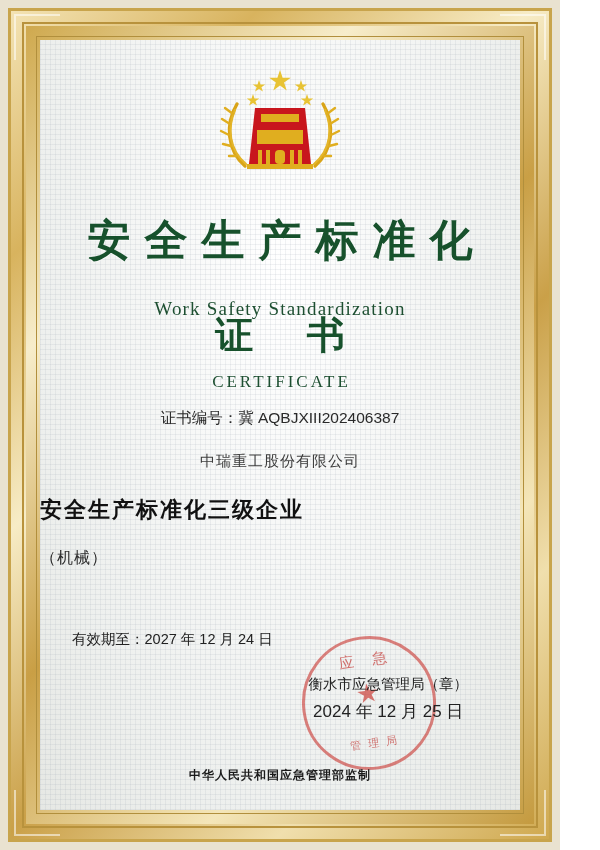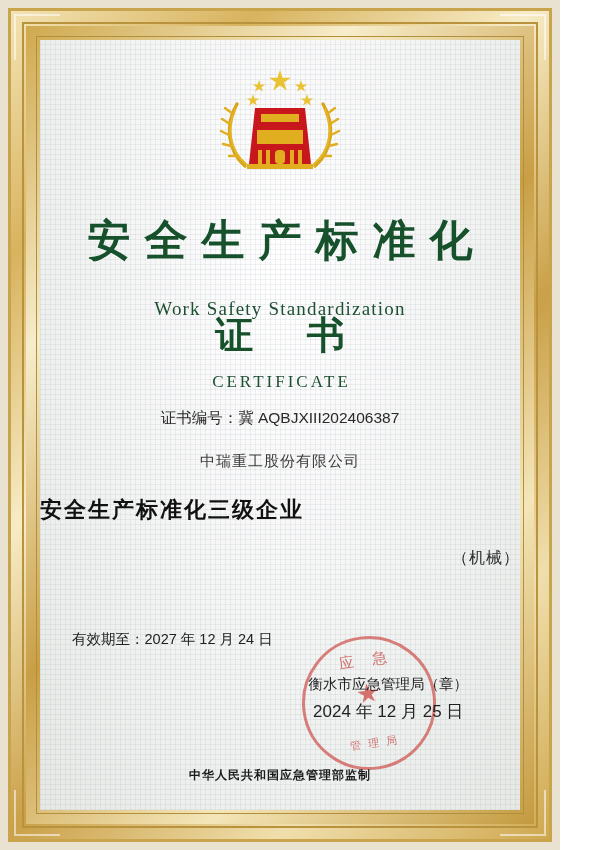--- a/index.html
+++ b/index.html
@@ -171,26 +171,25 @@
     font-size: 22px;
     font-weight: 700;
     color: #111;
     letter-spacing: 2px;
     font-family: "Liberation Sans", sans-serif;
   }
   .category {
     position: absolute;
     top: 508px;
     left: 0; right: 0;
-    text-align: right;
+    text-align: left;
     font-size: 16px;
     color: #2e2e2e;
     letter-spacing: 1px;
     font-family: "Liberation Sans", sans-serif;
-    padding-left: 24px;
   }
 
   
   .validity {
     position: absolute;
     top: 590px;
     left: 32px;
     font-size: 14.5px;
     color: #222;
     font-family: "Liberation Sans", sans-serif;

